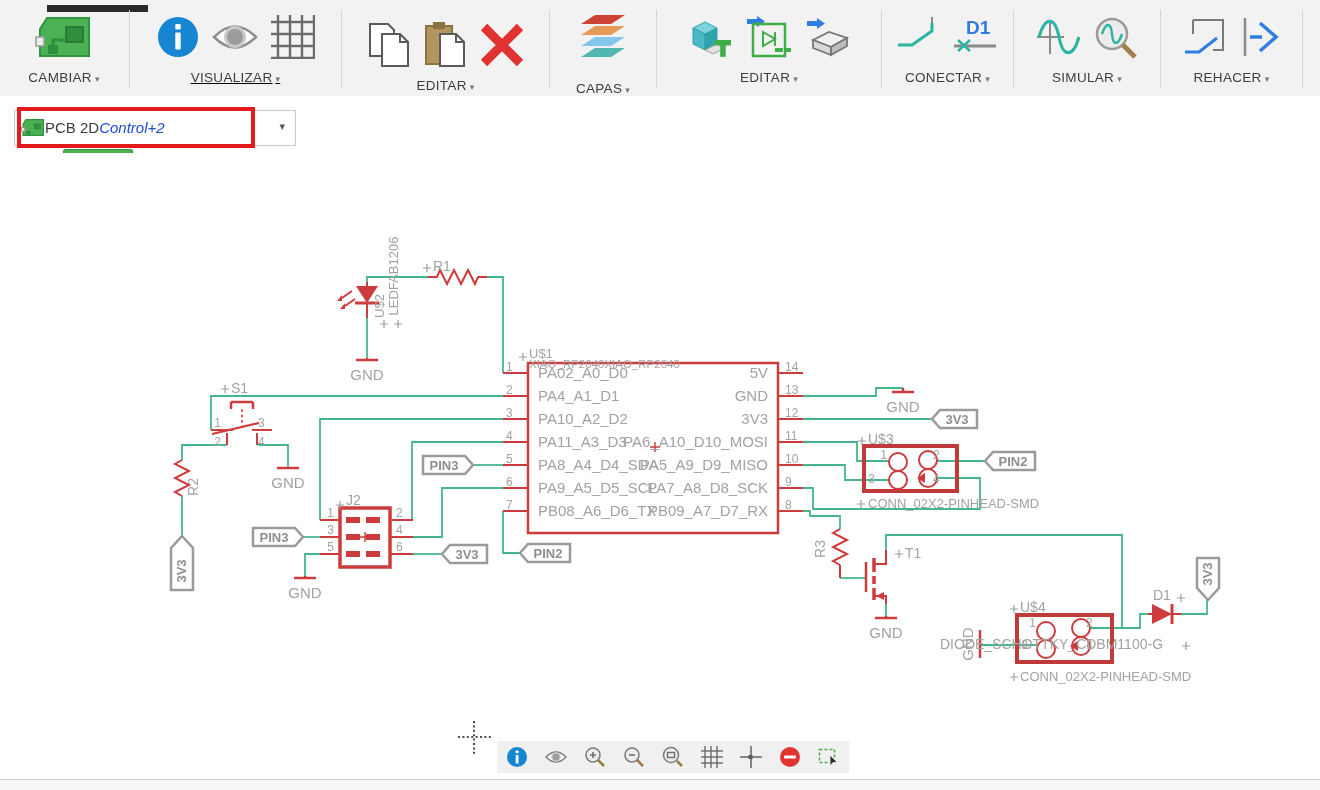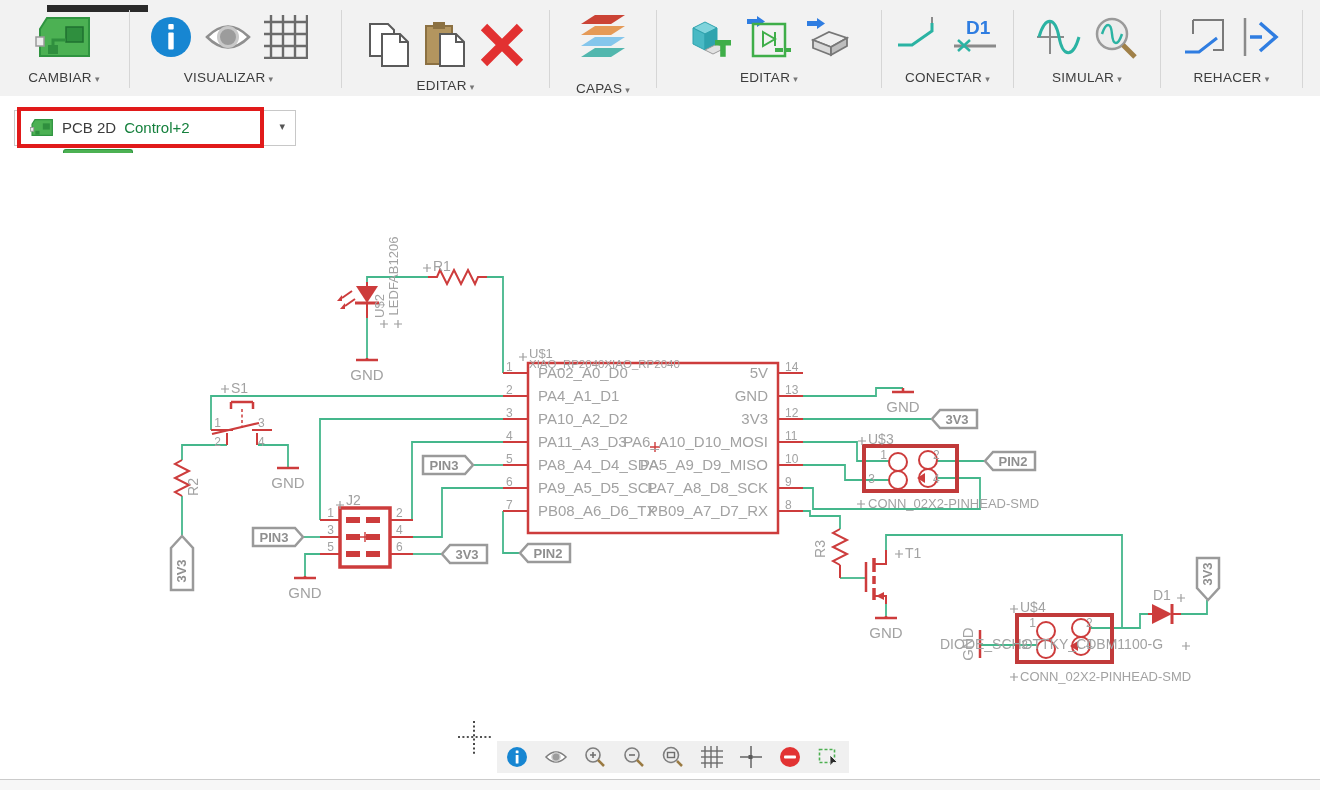--- a/index.html
+++ b/index.html
@@ -11,23 +11,23 @@
   .rlabel{font-size:13.5px;color:#3d3d3d;letter-spacing:.3px;white-space:nowrap;}
   .chev{font-size:9px;color:#777;margin-left:3px;}
   .vsep{position:absolute;top:10px;height:78px;width:1px;background:#d6d6d6;}
   .icbtn{display:flex;align-items:center;justify-content:center;cursor:default;}
   #tabbar{position:absolute;left:47px;top:5px;width:101px;height:7px;background:#2a2a2a;}
   
   #row2{position:absolute;left:0;top:96px;width:1320px;height:57px;background:#fff;border-bottom:1px solid #e8e8e8;}
   #sheet-dropdown{position:absolute;left:14px;top:14px;width:282px;height:36px;background:#fff;border:1px solid #c8c8c8;box-sizing:border-box;}
   #sheet-dropdown .dd-chev{position:absolute;right:10px;top:9px;font-size:11px;color:#555;}
   #dd-green-fragment{position:absolute;left:48px;top:38px;width:68px;height:13px;background:#4cb153;border:1px solid #2f9440;border-bottom:none;border-radius:3px 3px 0 0;}
-  #popup-box{position:absolute;left:2px;top:-4px;width:230px;height:33px;background:#fff;border:4px solid #e11a1a;display:flex;align-items:center;gap:8px;padding-left:9px;}
+  #popup-box{position:absolute;left:2px;top:-4px;width:230px;height:33px;background:#fff;border:4px solid #e11a1a;display:flex;align-items:center;gap:0;}
   #popup-box .plabel{font-size:15px;color:#3c3c3c;}
-  #popup-box .pshort{font-size:15px;color:#15803d;}
+  #popup-box .pshort{font-size:15px;color:#1d4ed8;font-style:italic;}
   #coord-display{position:absolute;left:313px;top:110px;font-size:15px;color:#4a4a4a;}
   #cmdline{position:absolute;left:513px;top:108px;width:807px;height:39px;box-sizing:border-box;background:#f7f7f7;border:1px solid #cdcdcd;font-size:15px;color:#555;padding:0 26px 0 15px;outline:none;font-family:"Liberation Sans",sans-serif;}
   #cmdline::placeholder{color:#9e9e9e;opacity:1;}
   #cmd-chev{position:absolute;left:1300px;top:118px;font-size:11px;color:#555;}
   
   #canvas{position:absolute;left:0;top:153px;width:1320px;height:626px;background:#fff;}
   svg text{font-family:"Liberation Sans",sans-serif;}
   .w{stroke:#45b78c;stroke-width:1.8;fill:none;}
   .r{stroke:#cd3c3c;stroke-width:2;fill:none;}
   .r25{stroke:#cd3c3c;stroke-width:2.5;fill:none;}
@@ -64,21 +64,21 @@
             <path d="M31,25 H18 V32" stroke="#2f8f3e" stroke-width="3" fill="none"></path>
             <rect x="13" y="30" width="10" height="9" fill="#2f8f3e"></rect>
             <rect x="1" y="22" width="8" height="9" fill="#ededed" stroke="#9a9a9a" stroke-width="1.5"></rect>
           </svg>
         </span>
       </div>
       <div class="rlabel"><span>CAMBIAR</span><span class="chev">▾</span></div>
     </div>
     <div class="vsep" style="left:129px;"></div>
 
-    <div class="rgroup" style="left:123px;width:211px;">
+    <div class="rgroup" style="left:130px;width:211px;text-decoration:underline;">
       <div class="ricons">
         <span class="icbtn">
           <svg width="42" height="42" viewBox="0 0 42 42">
             <circle cx="21" cy="21" r="20" fill="#1786d2"></circle>
             <rect x="18.3" y="8" width="5.4" height="5.4" rx="1" fill="#fff"></rect>
             <rect x="18.3" y="16.5" width="5.4" height="17" rx="1" fill="#fff"></rect>
           </svg>
         </span>
         <span class="icbtn">
           <svg width="48" height="34" viewBox="0 0 48 34">

